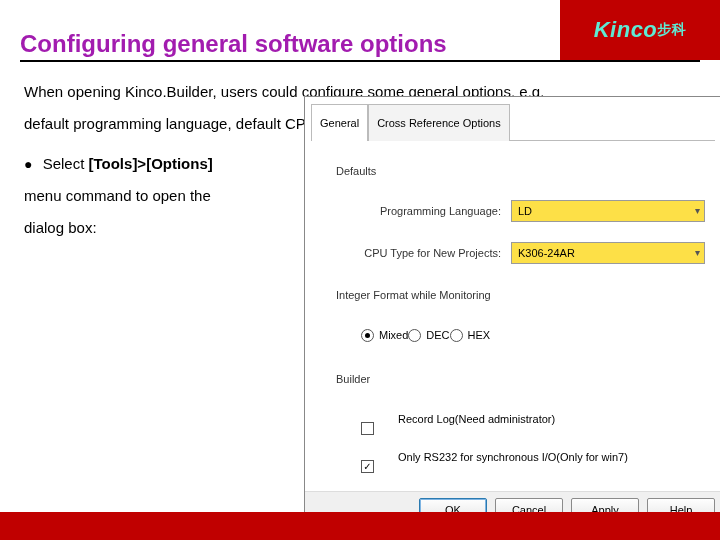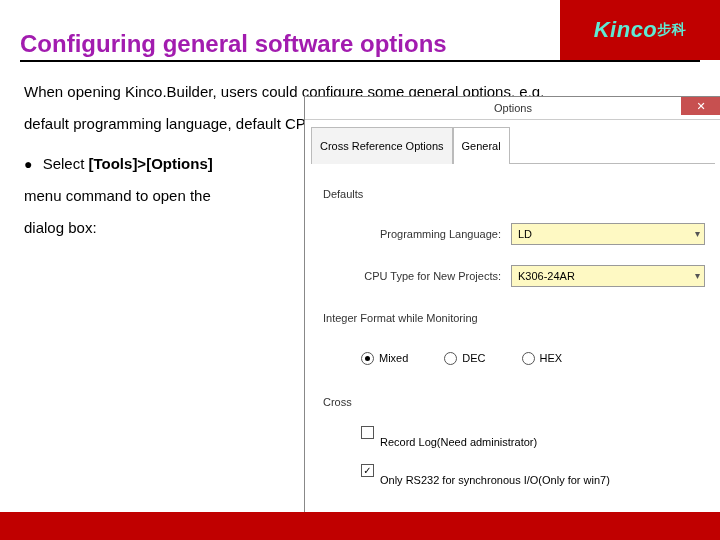--- a/index.html
+++ b/index.html
@@ -17,30 +17,30 @@
 .content-area{position:relative}
 .dialog{position:absolute;top:-52px;left:280px;width:416px;border:1px solid #888;background:#fff;font-family:"Segoe UI",Tahoma,sans-serif;font-size:11px}
 .dlg-titlebar{height:22px;background:#fff;border-bottom:1px solid #ccc;display:flex;align-items:center;position:relative}
 .dlg-title{flex:1;text-align:center;color:#333}
 .close-btn{width:40px;height:18px;background:#c75050;color:#fff;display:flex;align-items:center;justify-content:center;font-size:11px;position:absolute;top:0;right:0;cursor:pointer}
 .tabs{display:flex;padding:6px 6px 0 6px;gap:0}
 .tab{border:1px solid #bbb;border-bottom:none;padding:2px 8px;background:#fff;font-size:11px;position:relative;top:1px}
 .tab.active{background:#fff;z-index:2}
 .tab.inactive{background:#f3f3f3}
 .panel{border-top:1px solid #bbb;margin:0 6px 6px 6px;padding:10px 10px 6px 10px}
-.group-label{color:#333;margin:4px 0 8px 2px}
+.group-label{color:#333;margin:4px 0 8px 15px}
 .row{display:flex;align-items:center;margin:6px 0 10px 0}
 .row-label{width:180px;text-align:right;padding-right:10px;color:#333}
-.select{flex:1;height:20px;border:1px solid #9a9a9a;display:flex;align-items:center;justify-content:space-between;padding:0 4px 0 6px;background:#fef9c3}
+.select{flex:1;height:20px;border:1px solid #9a9a9a;display:flex;align-items:center;justify-content:space-between;padding:0 4px 0 6px;background:#fde047}
 .select .chev{font-size:10px;color:#555}
-.radio-row{display:flex;gap:36px;margin:6px 0 12px 40px;align-items:center}
+.radio-row{display:flex;margin:6px 0 12px 40px;align-items:center}
 .radio{display:flex;align-items:center;gap:5px}
 .radio .dot{width:11px;height:11px;border:1px solid #555;border-radius:50%;display:inline-flex;align-items:center;justify-content:center}
 .radio .dot.inner::after{content:"";width:5px;height:5px;background:#000;border-radius:50%}
-.check-row{display:flex;align-items:flex-start;gap:6px;margin:6px 0 6px 40px}
+.check-row{display:flex;align-items:flex-end;gap:24px;margin:6px 0 6px 40px}
 .check-box{width:11px;height:11px;border:1px solid #555;display:inline-flex;align-items:center;justify-content:center;font-size:10px;line-height:10px}
 .buttons{background:#f0f0f0;border-top:1px solid #ddd;padding:6px;display:flex;justify-content:flex-end;gap:8px}
 .btn{min-width:66px;height:22px;border:1px solid #8a8a8a;background:linear-gradient(#fefefe,#e6e6e6);font-size:11px;display:flex;align-items:center;justify-content:center;border-radius:2px;cursor:pointer}
 .btn.primary{border-color:#2a7ab0;box-shadow:0 0 0 1px #7eb4e2 inset}
 .bottom-bar{position:absolute;left:0;right:0;bottom:0;height:28px;background:#c00000}
 </style>
 </head>
 <body>
 
 <div class="slide">
@@ -61,29 +61,23 @@
       <div class="step">
         <div class="stepline">
           <span class="bullet">●</span>
           <span>Select </span><b>[Tools]&gt;[Options]</b>
         </div>
         <div class="stepline">menu command to open the</div>
         <div class="stepline">dialog box:</div>
       </div>
 
       <div class="dialog">
-        <div class="dlg-titlebar">
-          <div class="dlg-title">Options</div>
-          <div class="close-btn">
-            <span>✕</span>
-          </div>
-        </div>
         <div class="tabs">
+          <div class="tab active">General</div>
           <div class="tab inactive">Cross Reference Options</div>
-          <div class="tab active">General</div>
         </div>
         <div class="panel">
           <div class="group-label">Defaults</div>
           <div class="row">
             <div class="row-label">Programming Language:</div>
             <div class="select">
               <span>LD</span>
               <span class="chev">▾</span>
             </div>
           </div>
@@ -104,21 +98,21 @@
             <label class="radio">
               <span class="dot"></span>
               <span>DEC</span>
             </label>
             <label class="radio">
               <span class="dot"></span>
               <span>HEX</span>
             </label>
           </div>
 
-          <div class="group-label">Cross</div>
+          <div class="group-label">Builder</div>
           <div class="check-row">
             <span class="check-box"></span>
             <span>Record Log(Need administrator)</span>
           </div>
           <div class="check-row">
             <span class="check-box">✓</span>
             <span>Only RS232 for synchronous I/O(Only for win7)</span>
           </div>
         </div>
         <div class="buttons">

